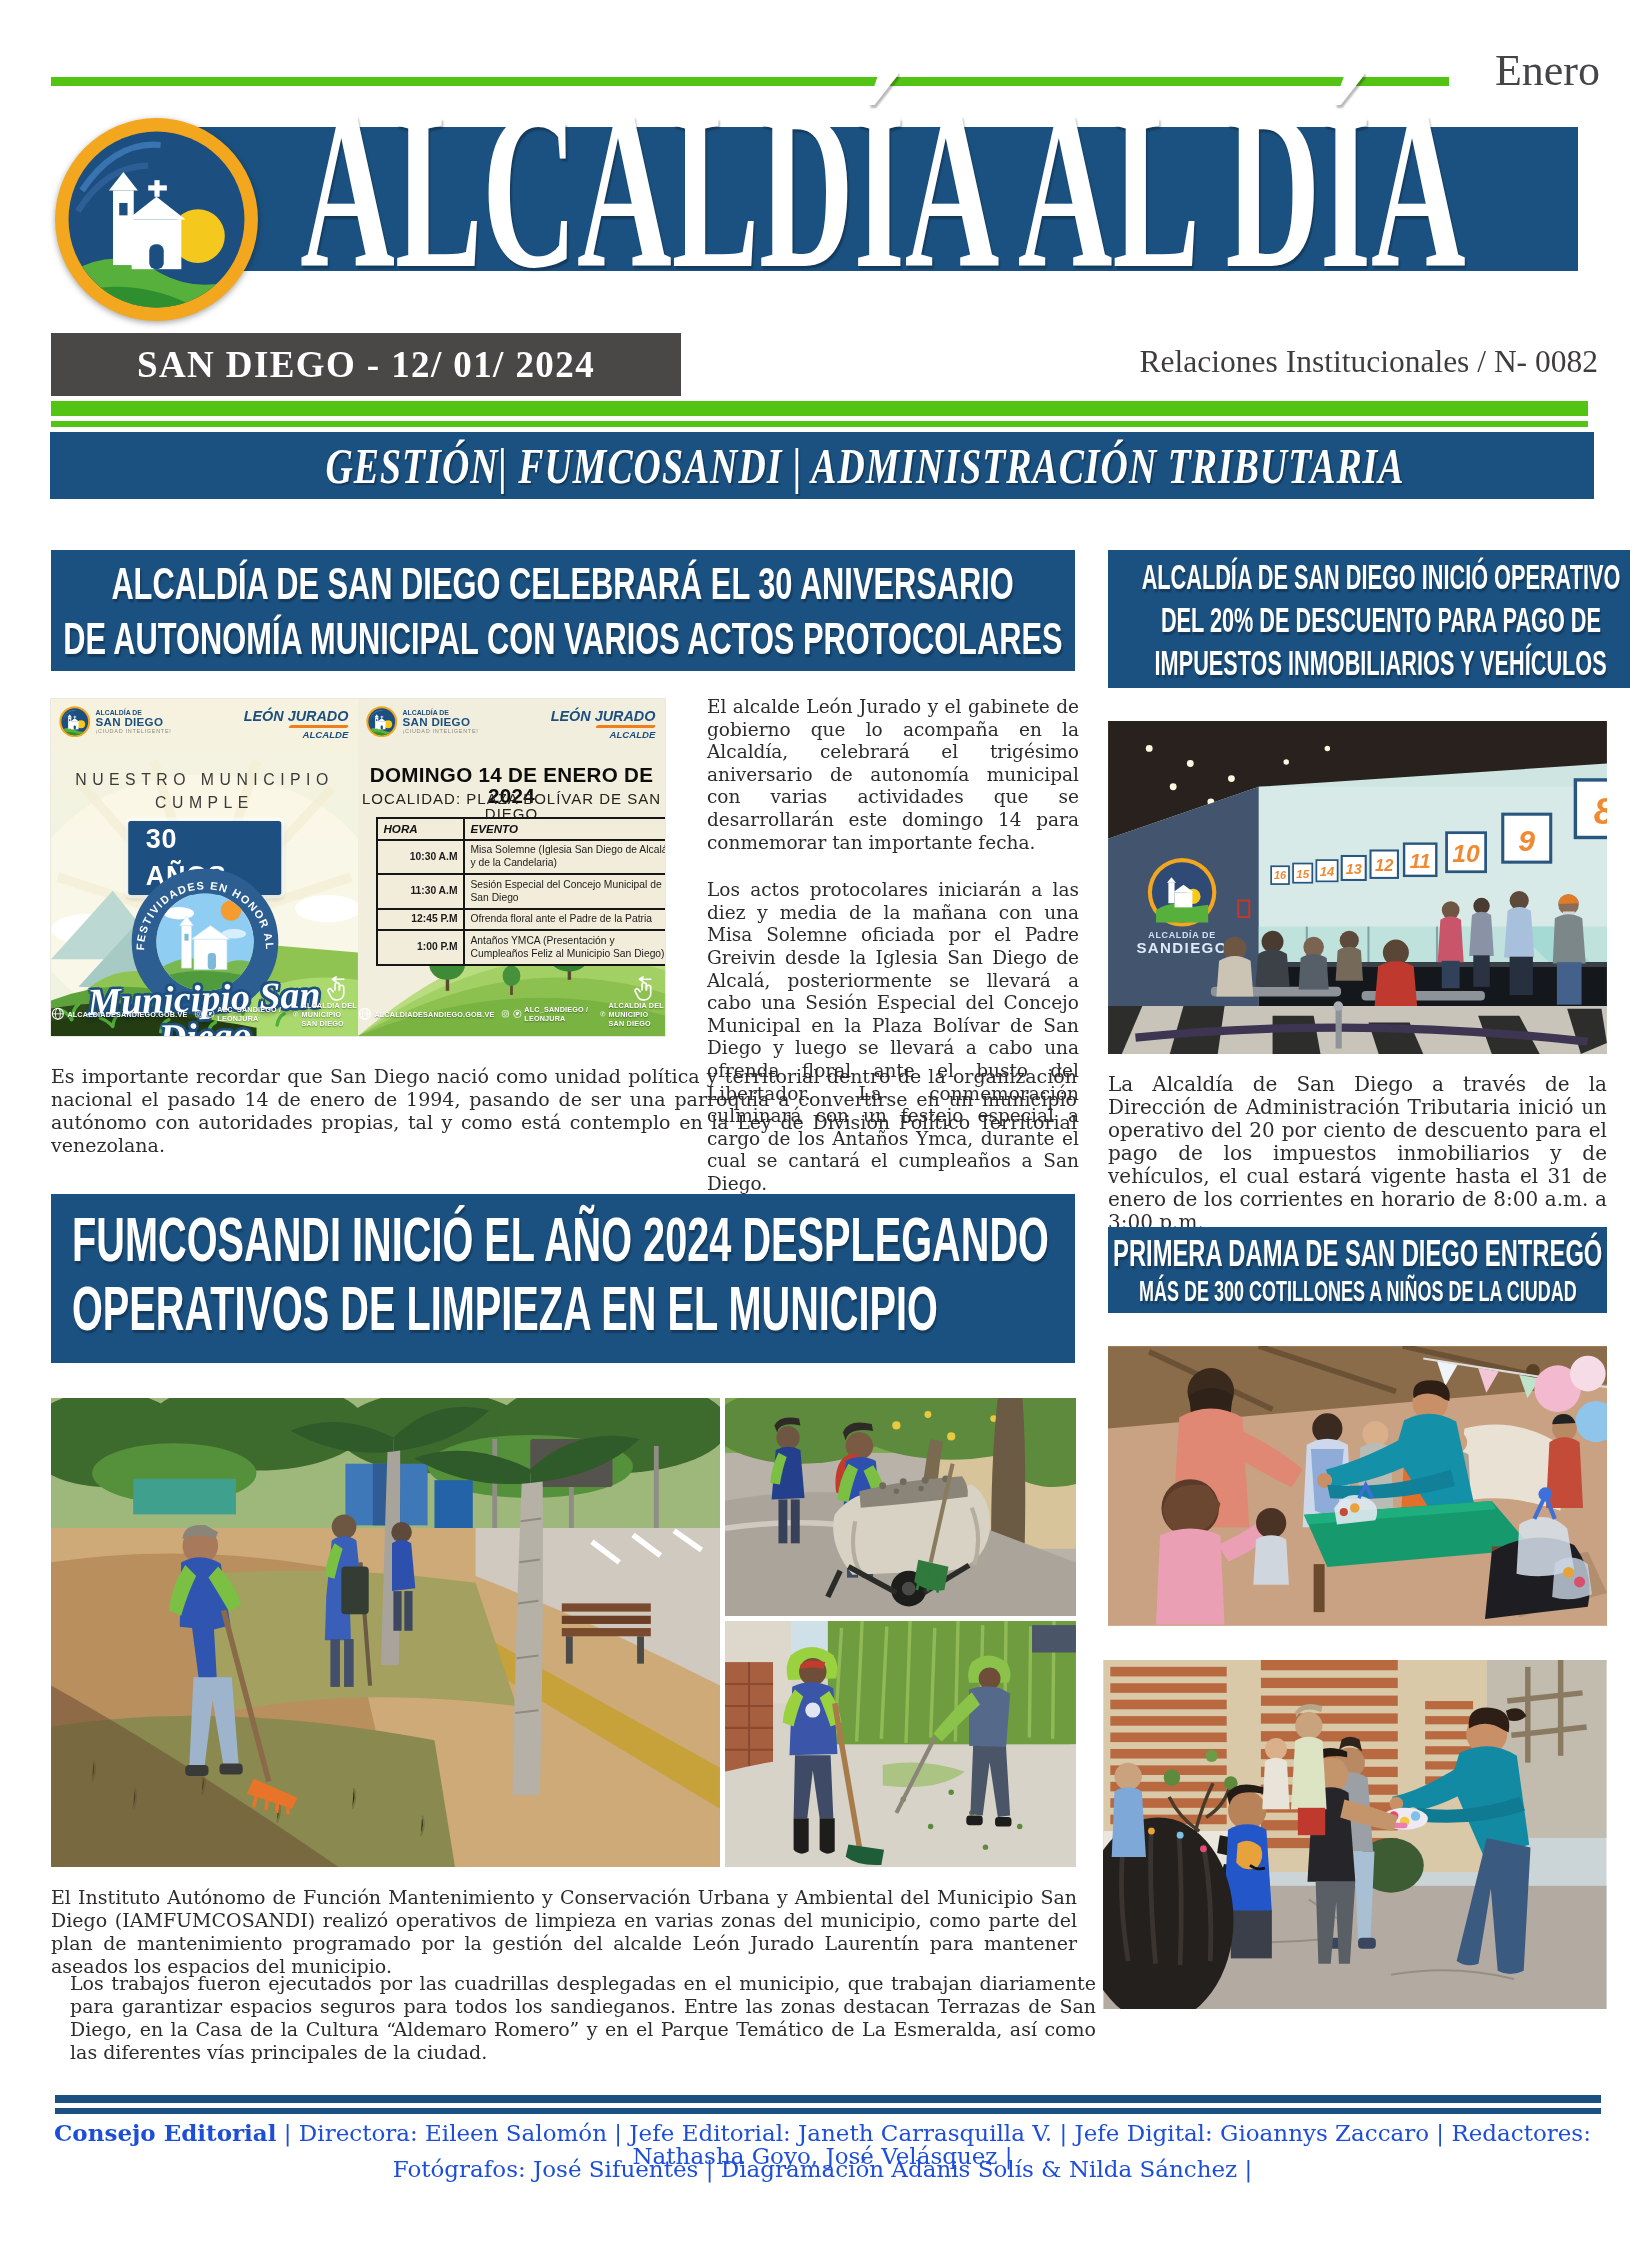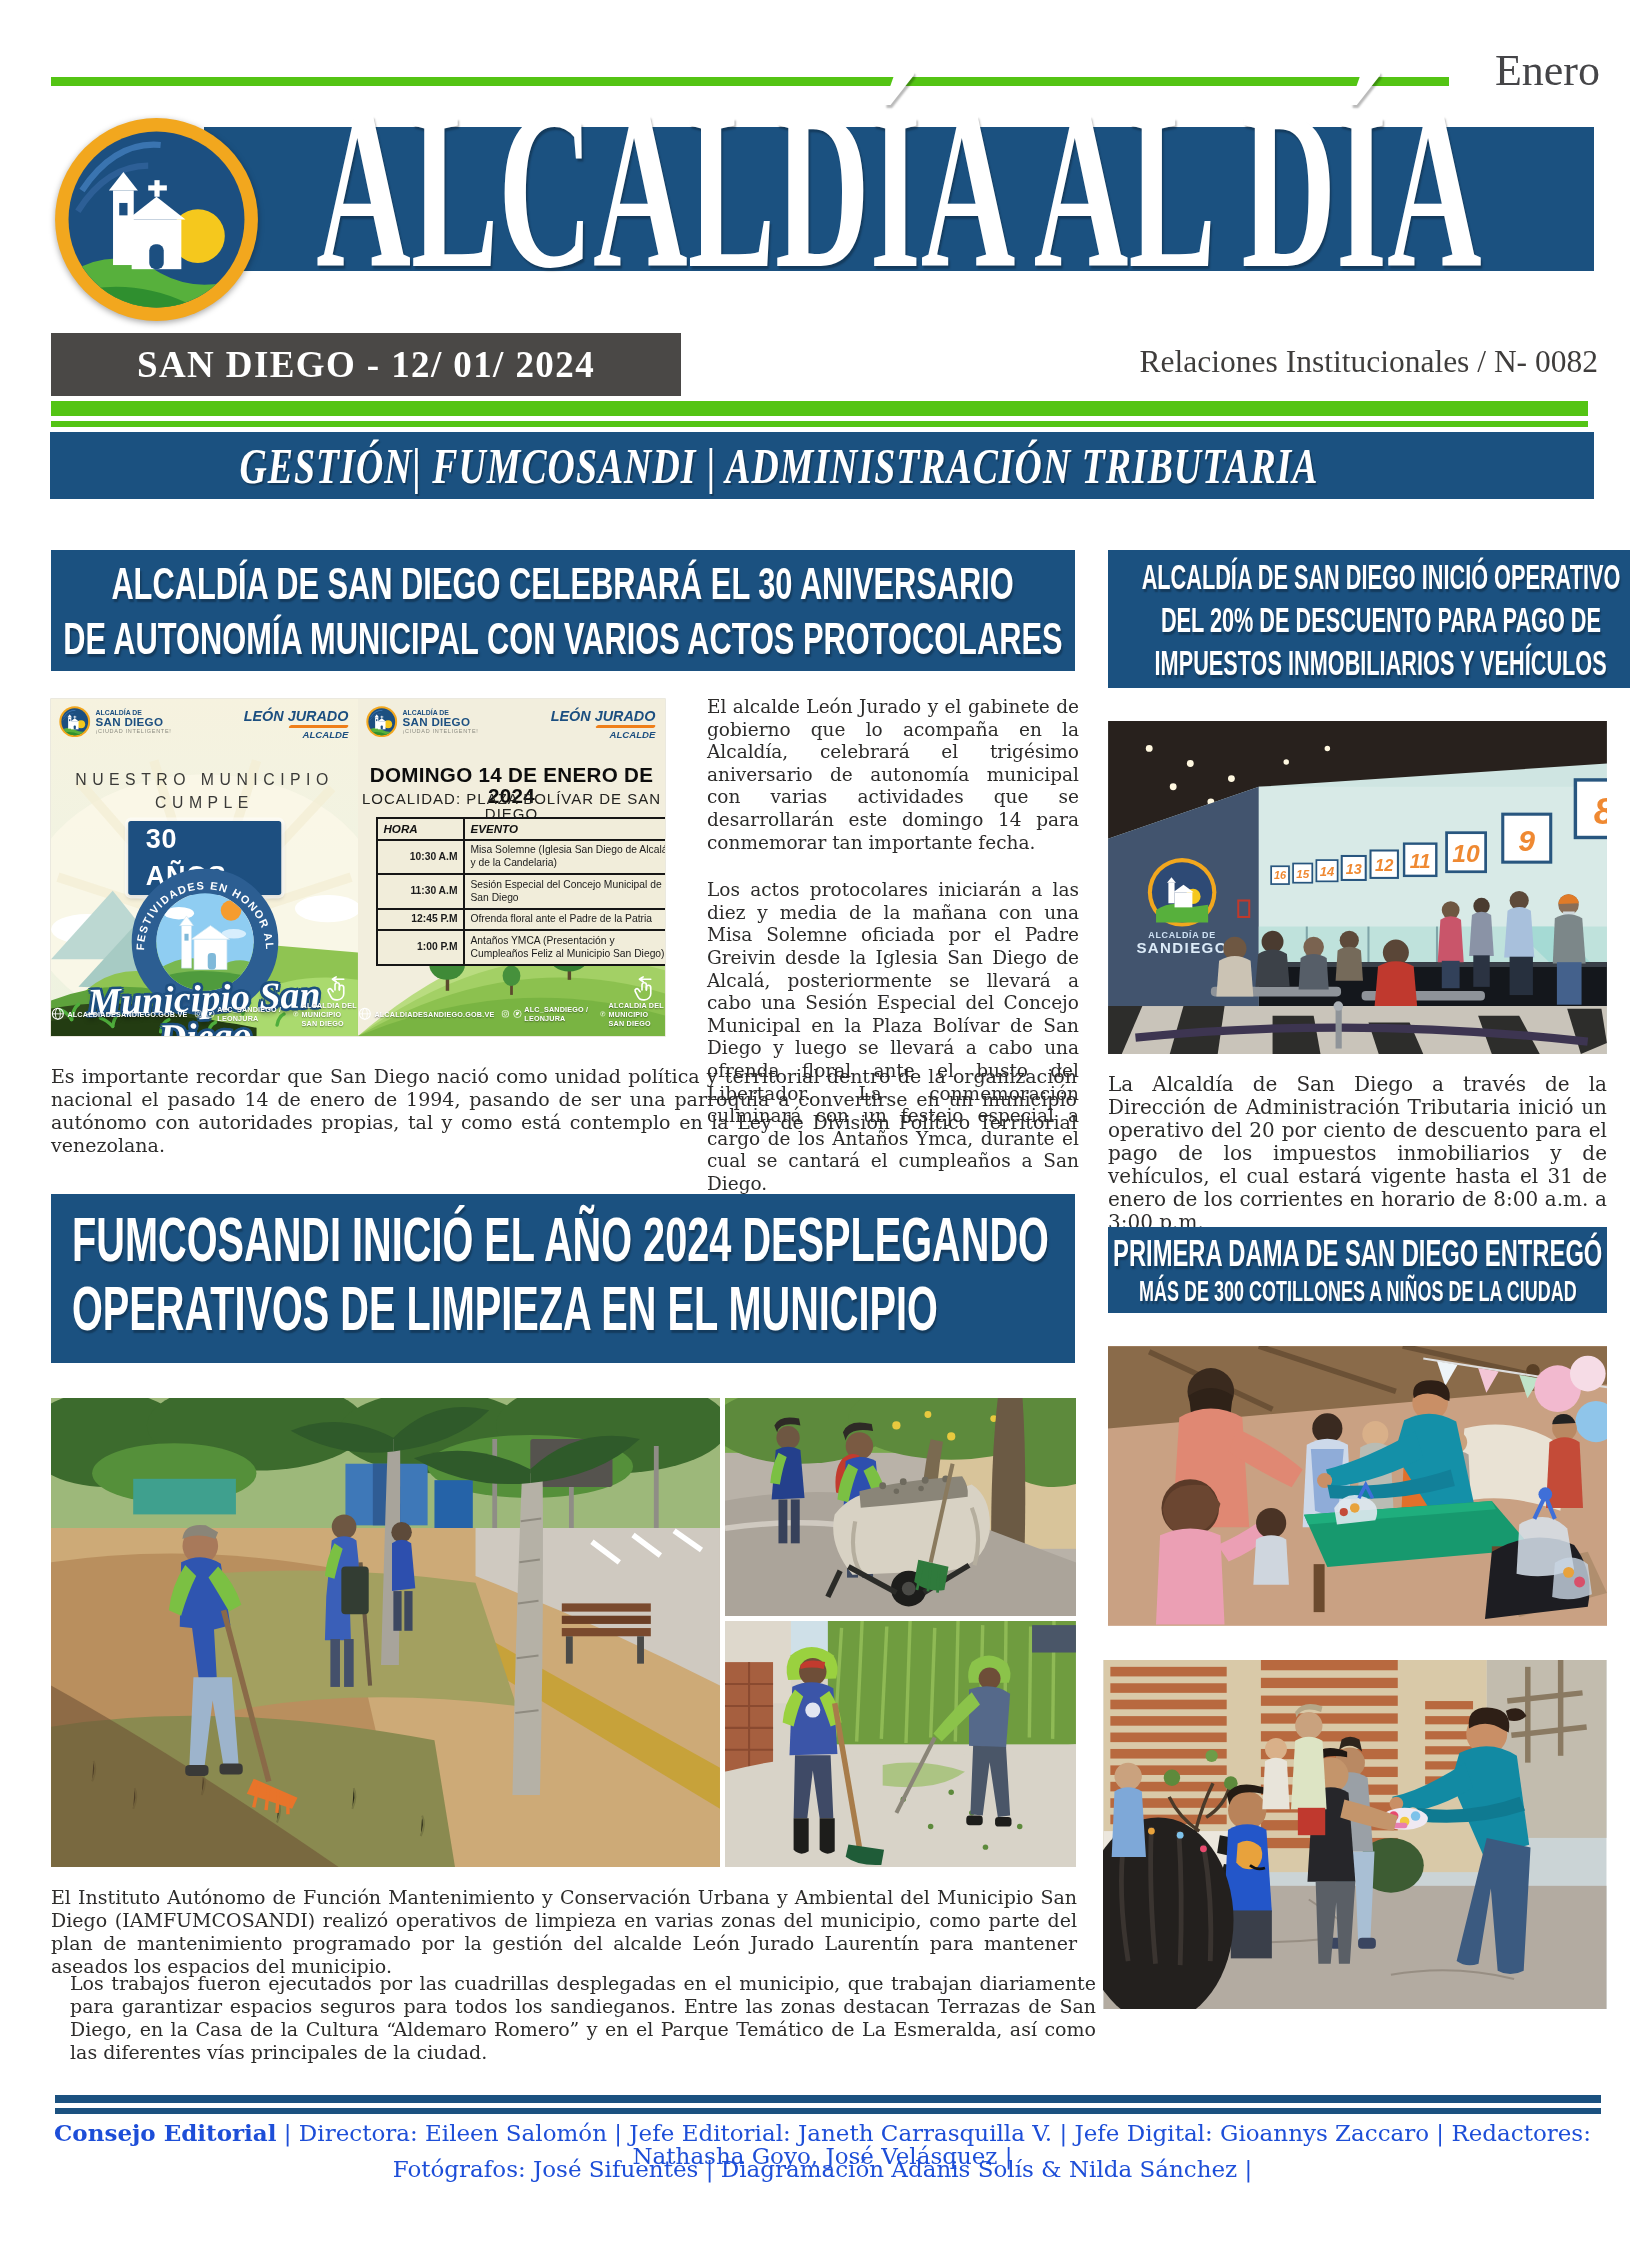--- a/index.html
+++ b/index.html
@@ -5,33 +5,33 @@
   html,body{margin:0;padding:0;background:#ffffff;}
   body{width:1645px;height:2261px;position:relative;font-family:"Liberation Serif",serif;
        -webkit-font-smoothing:antialiased;}
   .abs{position:absolute;}
   .cond{display:inline-block;white-space:nowrap;transform-origin:center center;}
   .cond-l{display:inline-block;white-space:nowrap;transform-origin:left center;}
 
   
   #month-label{right:45px;top:49px;font:44px/1 "Liberation Serif",serif;color:#454548;}
   #green-rule-top{left:51px;top:77px;width:1398px;height:9px;background:#54c414;}
-  #masthead-banner{left:204px;top:127px;width:1390px;height:144px;background:#1b5180;}
+  #masthead-banner{left:188px;top:127px;width:1390px;height:144px;background:#1b5180;}
   #masthead-title{left:50%;top:50%;transform:translate(-50%,-54%) scaleX(.58);
       font:bold 226px/226px "Liberation Serif",serif;color:#ffffff;white-space:nowrap;
       text-shadow:2.7px 3.4px 2.7px rgba(0,0,0,.28);}
   #masthead-logo{left:53px;top:116px;width:207px;height:207px;filter:drop-shadow(0 2.1px 3.4px rgba(0,0,0,.35));}
   #dateline-box{left:51px;top:333px;width:630px;height:63px;background:#4a4846;
       display:flex;align-items:center;justify-content:center;}
   #dateline-box span{font:bold 37px "Liberation Serif",serif;color:#fff;letter-spacing:1.4px;}
   #edition-label{right:47px;top:343px;font:31.5px/1.2 "Liberation Serif",serif;color:#3f3d3c;}
   #green-bar-1{left:51px;top:401px;width:1537px;height:15px;background:#54c414;}
   #green-bar-2{left:51px;top:421px;width:1537px;height:6.2px;background:#54c414;}
   #section-banner{left:50px;top:432px;width:1544px;height:67px;background:#1b5180;
-      display:flex;align-items:center;justify-content:flex-start;}
+      display:flex;align-items:center;justify-content:flex-end;}
   #section-banner .cond{font:bold italic 51px "Liberation Serif",serif;color:#fff;
       transform:scaleX(.74);letter-spacing:1.4px;text-shadow:2.1px 2.1px 1.4px rgba(0,0,0,.3);}
 
   
   .hl-box{background:#1b5180;color:#fff;display:flex;flex-direction:column;
       align-items:center;justify-content:center;}
   .hl-box .cond,.hl-box .cond-l{font-family:"Liberation Sans",sans-serif;font-weight:bold;
       text-shadow:2.1px 2.7px 2.1px rgba(0,0,0,.28);}
   #hl-aniversario{left:51px;top:550px;width:1024px;height:121px;}
   #hl-aniversario .cond{font-size:44px;line-height:55px;transform:scaleX(.70);}

